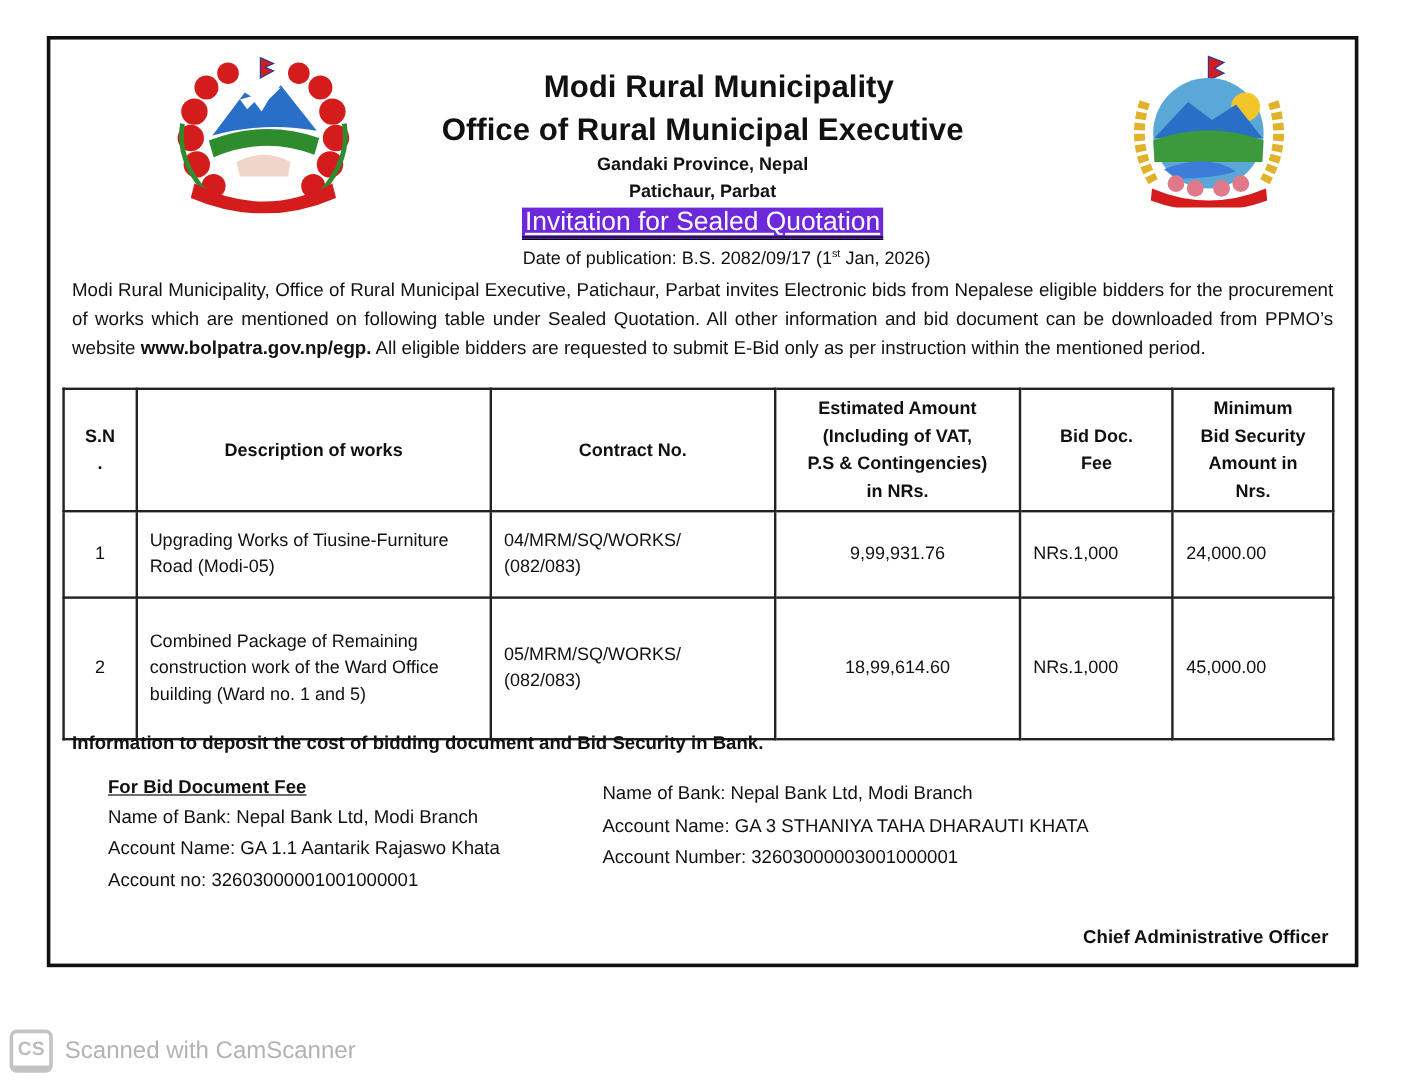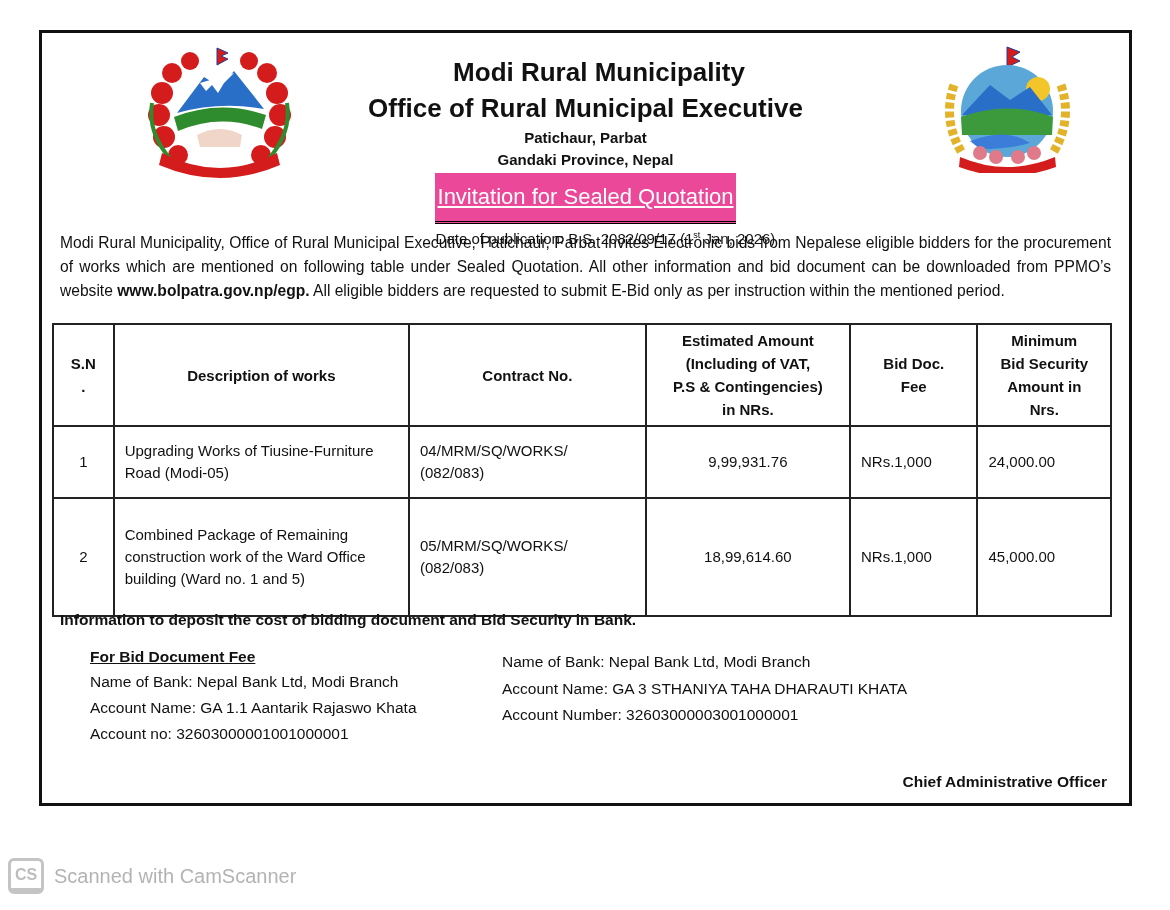--- a/index.html
+++ b/index.html
@@ -14,22 +14,22 @@
   }
   .logo { position: absolute; }
   .logo-left { left: 100px; top: 10px; width: 155px; height: 135px; }
   .logo-right { left: 898px; top: 12px; width: 135px; height: 128px; }
   .header { position: absolute; left: 0; right: 0; top: 22px; text-align: center; }
   .h1 { font-weight: bold; font-size: 26px; line-height: 34px; padding-left: 27px; }
   .h2 { font-weight: bold; font-size: 26px; line-height: 38px; }
   .h3 { font-weight: bold; font-size: 15px; line-height: 22px; }
   .inv-wrap { margin-top: 2px; }
   .inv {
-    display: inline-block; background: #ec4899; color: #fff; font-size: 22px; line-height: 24px;
-    padding: 12px 3px; border-bottom: 3px double #000; text-decoration: underline;
+    display: inline-block; background: #6d28d9; color: #fff; font-size: 22px; line-height: 24px;
+    padding: 0 3px; border-bottom: 3px double #000; text-decoration: underline;
     text-decoration-color: #fff;
     text-align: center;
   }
   .date { font-size: 15px; line-height: 22px; padding-left: 40px; }
   .date sup { font-size: 9px; }
   .intro {
     position: absolute; left: 18px; right: 18px; top: 198px;
     font-size: 15.6px; line-height: 24px; text-align: justify;
   }
   .intro b { font-weight: bold; }
@@ -115,22 +115,22 @@
       <circle cx="56" cy="112" r="7" fill="#e07a8a"></circle>
       <circle cx="78" cy="112" r="7" fill="#e07a8a"></circle>
       <circle cx="94" cy="108" r="7" fill="#e07a8a"></circle>
       <path d="M20 112 Q67 132 115 112 L116 122 Q67 140 19 122 Z" fill="#d41c1c"></path>
     </svg>
   </div>
 
   <div class="header">
     <div class="h1">Modi Rural Municipality</div>
     <div class="h2">Office of Rural Municipal Executive</div>
+    <div class="h3">Gandaki Province, Nepal</div>
     <div class="h3">Patichaur, Parbat</div>
-    <div class="h3">Gandaki Province, Nepal</div>
     <div class="inv-wrap"><span class="inv">Invitation for Sealed Quotation</span></div>
     <div class="date"><span>Date of publication: B.S. 2082/09/17 (1</span><sup>st</sup><span> Jan, 2026)</span></div>
   </div>
 
   <div class="intro"><span>Modi Rural Municipality, Office of Rural Municipal Executive, Patichaur, Parbat invites Electronic bids from Nepalese eligible bidders for the procurement of works which are mentioned on following table under Sealed Quotation. All other information and bid document can be downloaded from PPMO’s website </span><b>www.bolpatra.gov.np/egp.</b><span> All eligible bidders are requested to submit E-Bid only as per instruction within the mentioned period.</span></div>
 
   <table class="works">
     <thead>
       <tr>
         <th class="c-sn"><span>S.N</span><br><span>.</span></th>

